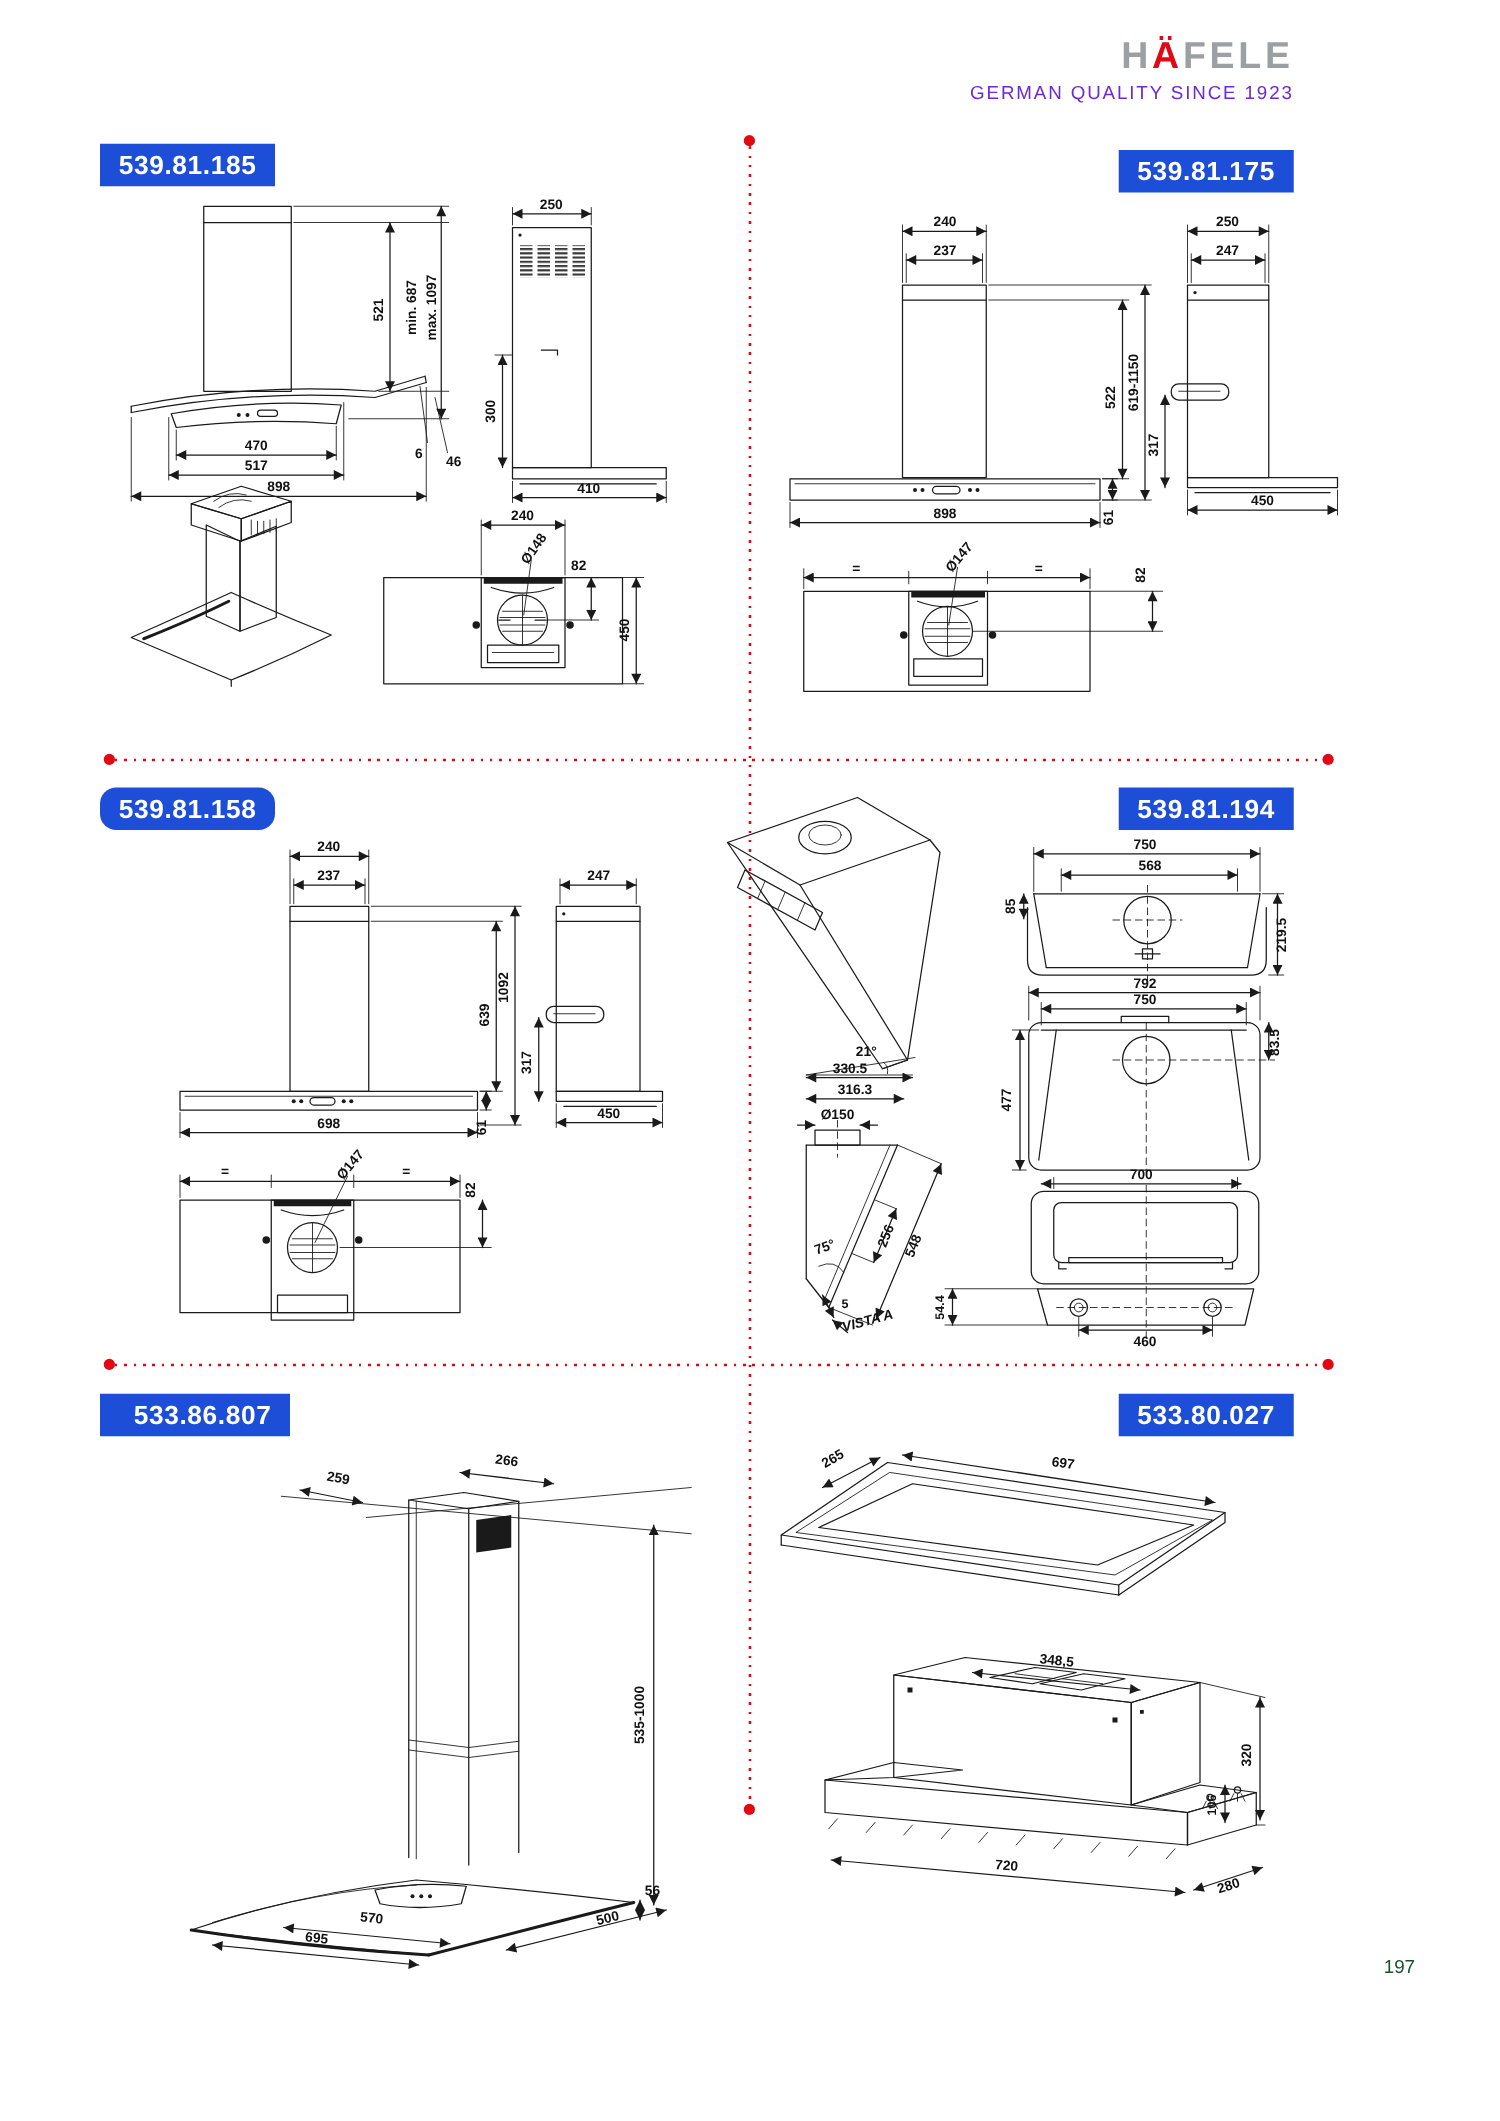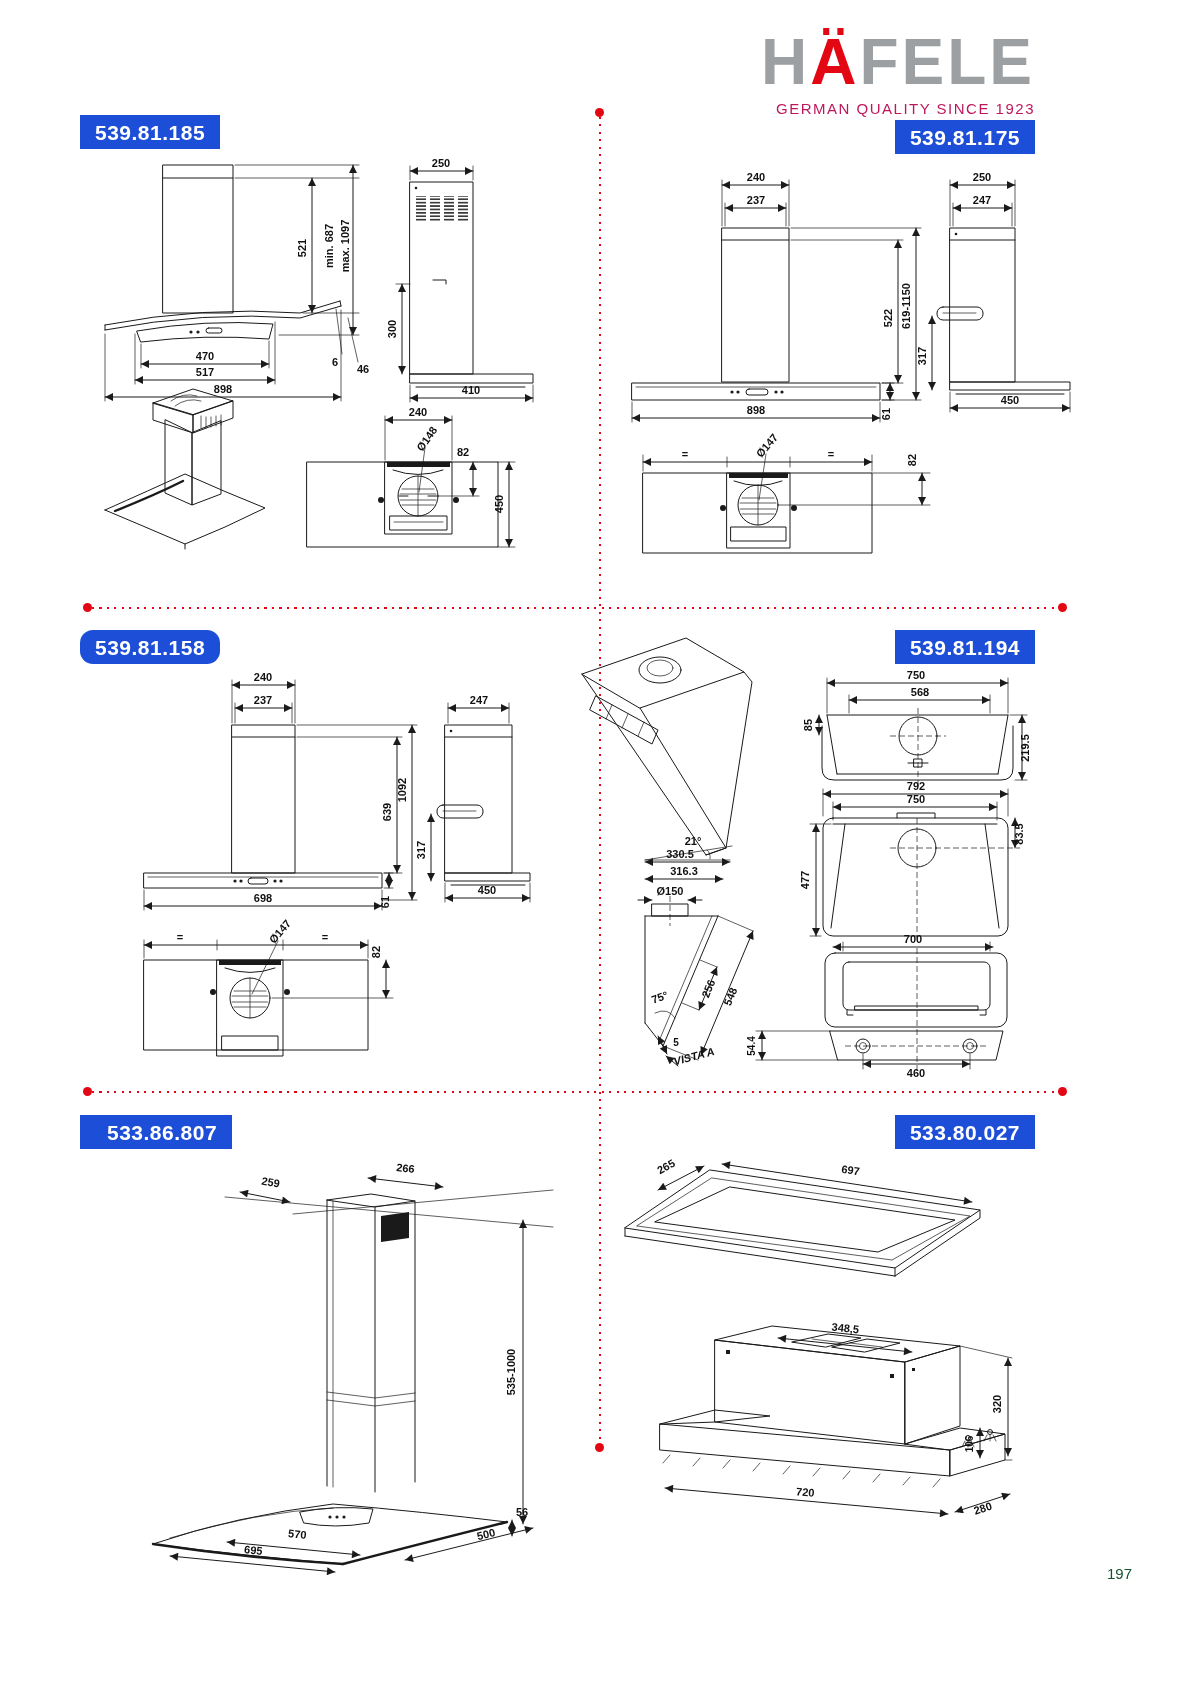--- a/index.html
+++ b/index.html
@@ -1,22 +1,22 @@
 <!DOCTYPE html>
 <html><head>
 <meta charset="utf-8">
 <style>
   html,body{margin:0;padding:0;background:#e8e8e8;}
   .page{position:relative;width:1200px;height:1697px;background:#ffffff;margin:0 auto;
         font-family:"Liberation Sans",sans-serif;overflow:hidden;}
   
   .logo{position:absolute;top:30px;right:165px;text-align:right;}
-  .logo .word{font-weight:bold;font-size:64px;letter-spacing:3px;color:#9da0a3;line-height:1;}
+  .logo .word{font-weight:bold;font-size:30px;letter-spacing:3px;color:#9da0a3;line-height:1;}
   .logo .word .acc{color:#e30613;}
-  .logo .tag{margin-top:6px;font-size:15px;letter-spacing:1.5px;color:#be185d;font-weight:400;}
+  .logo .tag{margin-top:6px;font-size:15px;letter-spacing:1.5px;color:#6d28d9;font-weight:400;}
   
   .code-label{position:absolute;background:#1d4ed8;color:#fff;font-weight:bold;font-size:21px;
               line-height:1;padding:7px 15px 6px;letter-spacing:.5px;}
   
   .dotline-h{position:absolute;height:2px;
      background-image:repeating-linear-gradient(90deg,#e30613 0,#e30613 2px,transparent 2px,transparent 7.5px);}
   .dotline-v{position:absolute;width:2px;
      background-image:repeating-linear-gradient(180deg,#e30613 0,#e30613 2px,transparent 2px,transparent 7.5px);}
   .dot{position:absolute;width:9px;height:9px;border-radius:50%;background:#e30613;}
   .pagenum{position:absolute;right:68px;top:1565px;font-size:15px;color:#14532d;}

